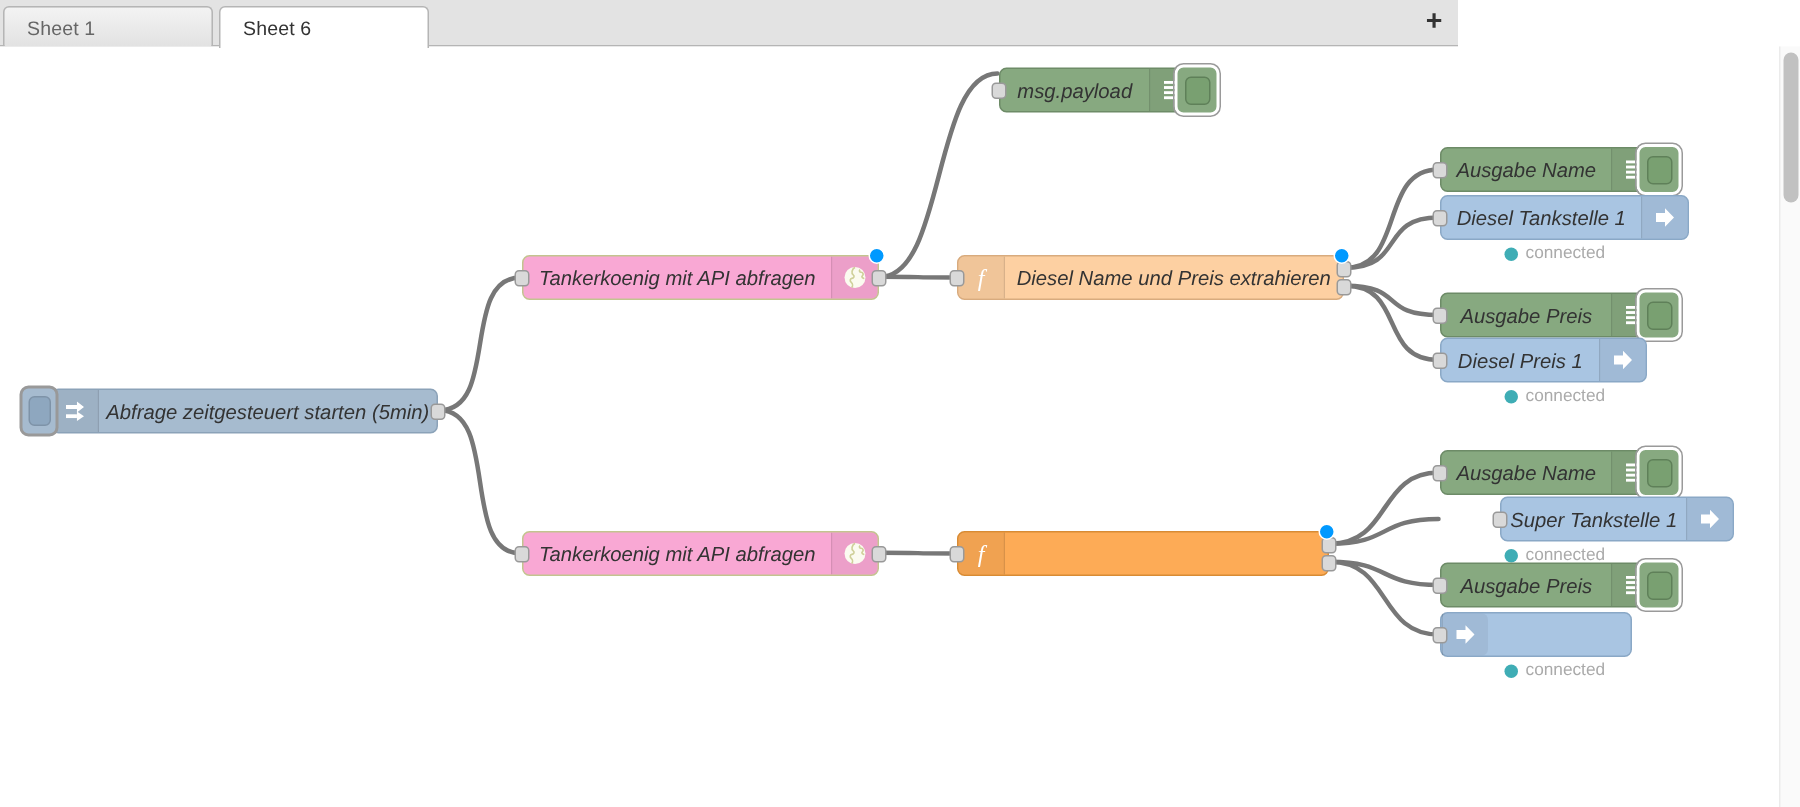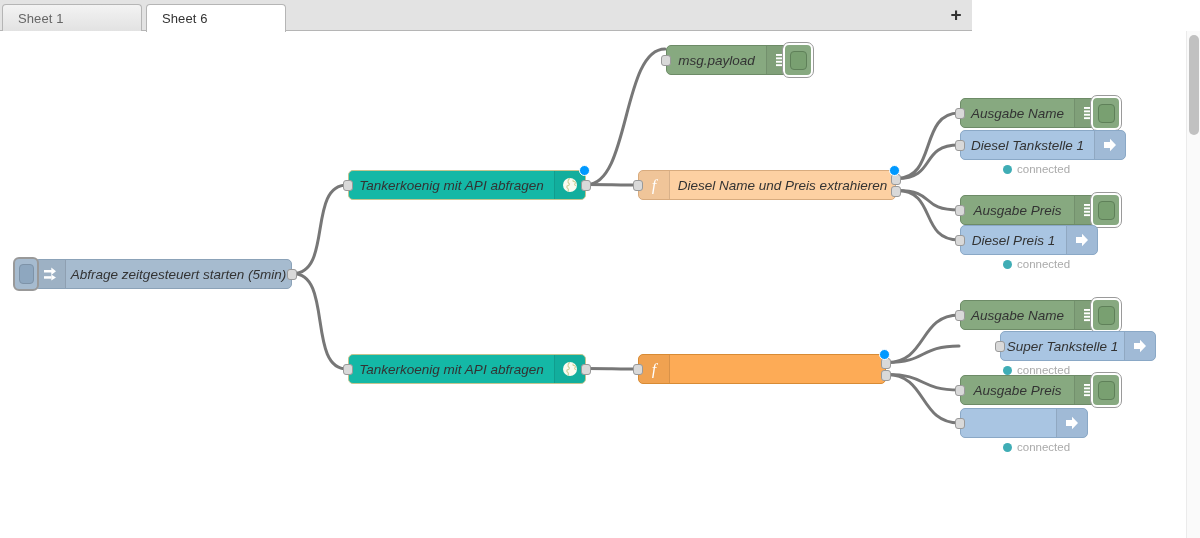--- a/index.html
+++ b/index.html
@@ -126,25 +126,25 @@
     display: flex;
     align-items: center;
     justify-content: center;
     padding: 0 7px;
     white-space: nowrap;
     overflow: hidden;
   }
 
   
   .n-inject   { background: #a6bbcf; border-color: #8ba2b8; }
-  .n-http     { background: #14b8a6; border-color: #c3c48f; }
+  .n-http     { background: #f9a8d4; border-color: #c3c48f; }
   .n-function { background: #fdd0a2; border-color: #d8ab7e; }
   .n-function.sel { background: #fdab56; border-color: #d88b34; }
   .n-debug    { background: #87a980; border-color: #6d8b67; }
-  .n-mqtt     { background: #a9c5e2; border-color: #8aa8c6; justify-content: flex-end; }
+  .n-mqtt     { background: #a9c5e2; border-color: #8aa8c6; }
 
   
   .icon-cell {
     width: 30px;
     display: flex;
     align-items: center;
     justify-content: center;
     flex: 0 0 30px;
     background: rgba(0,0,0,0.05);
   }

